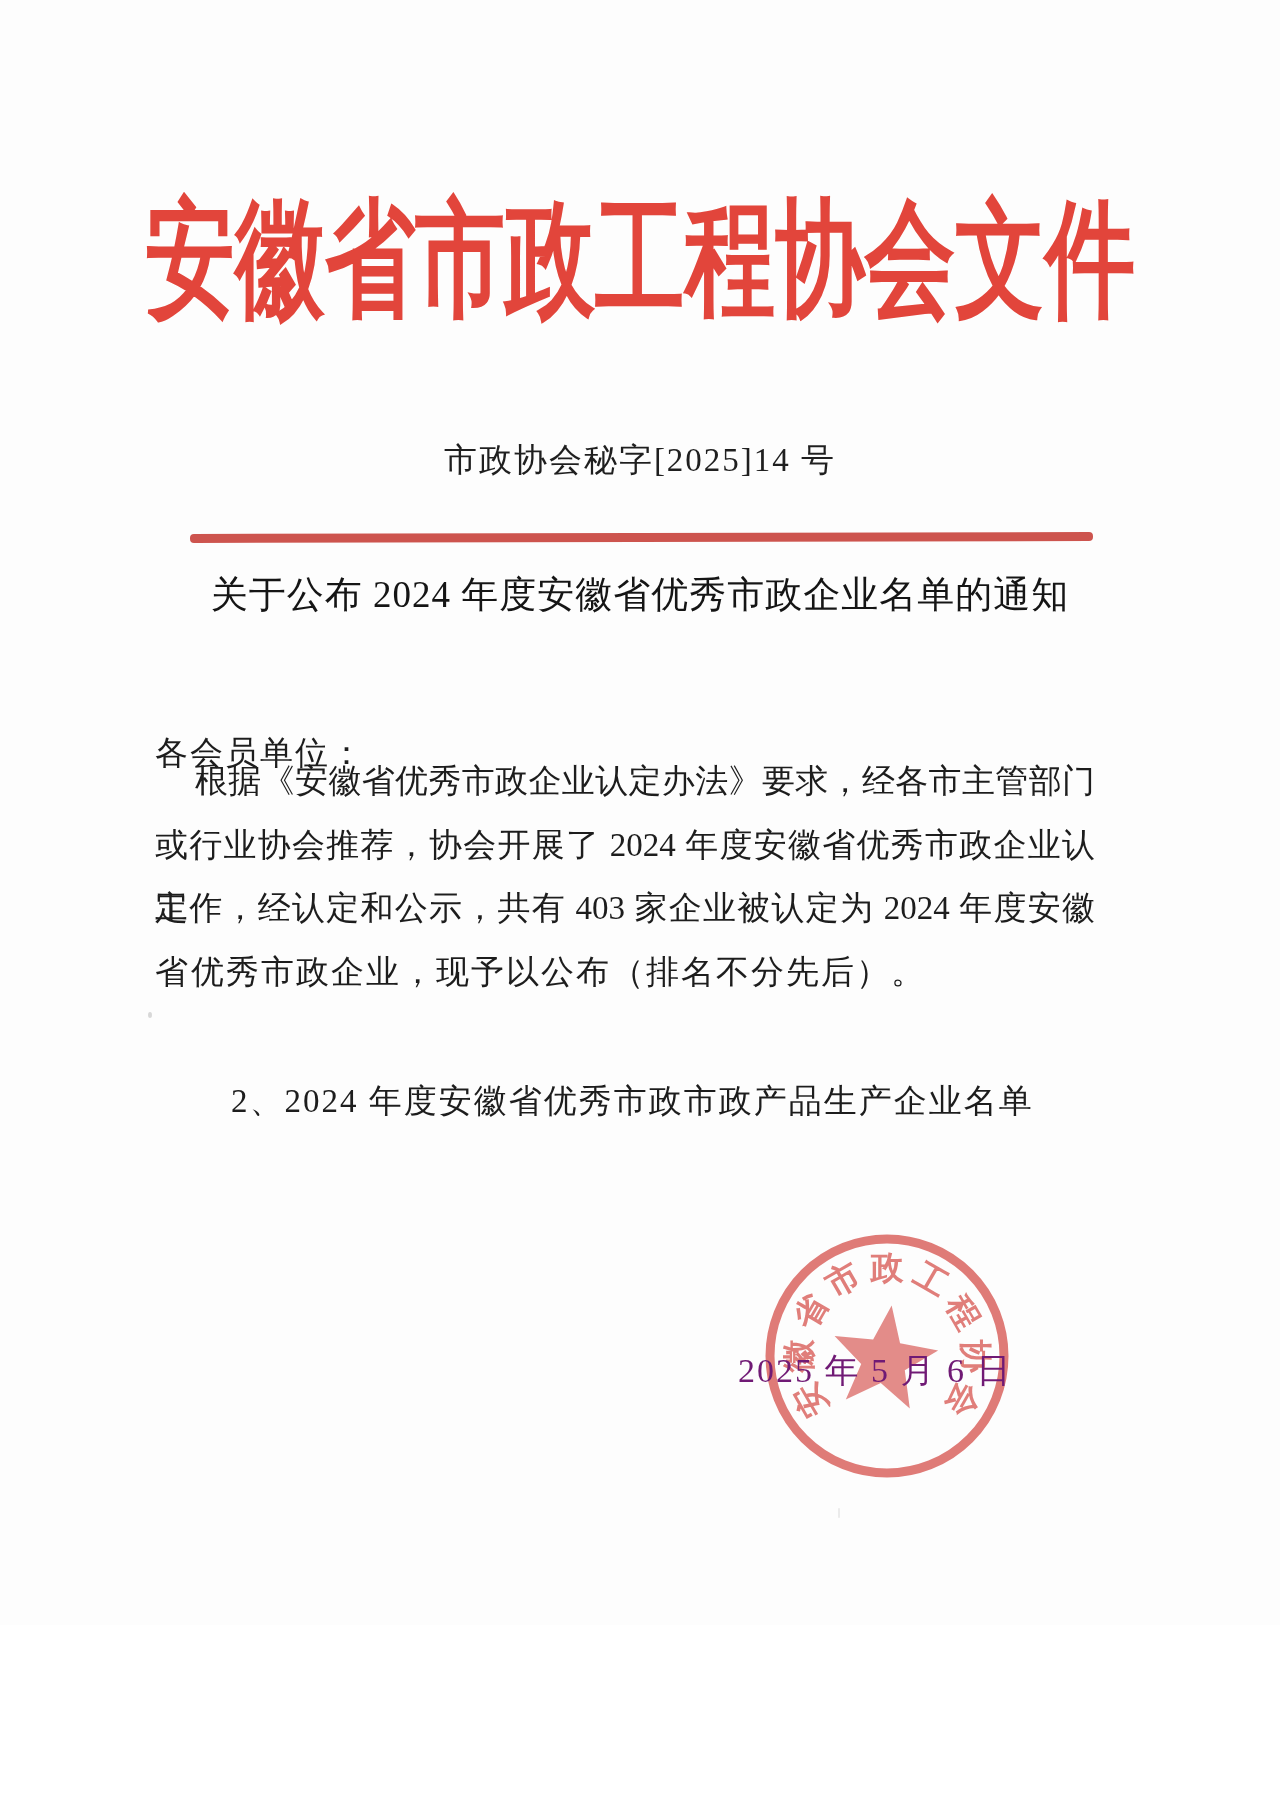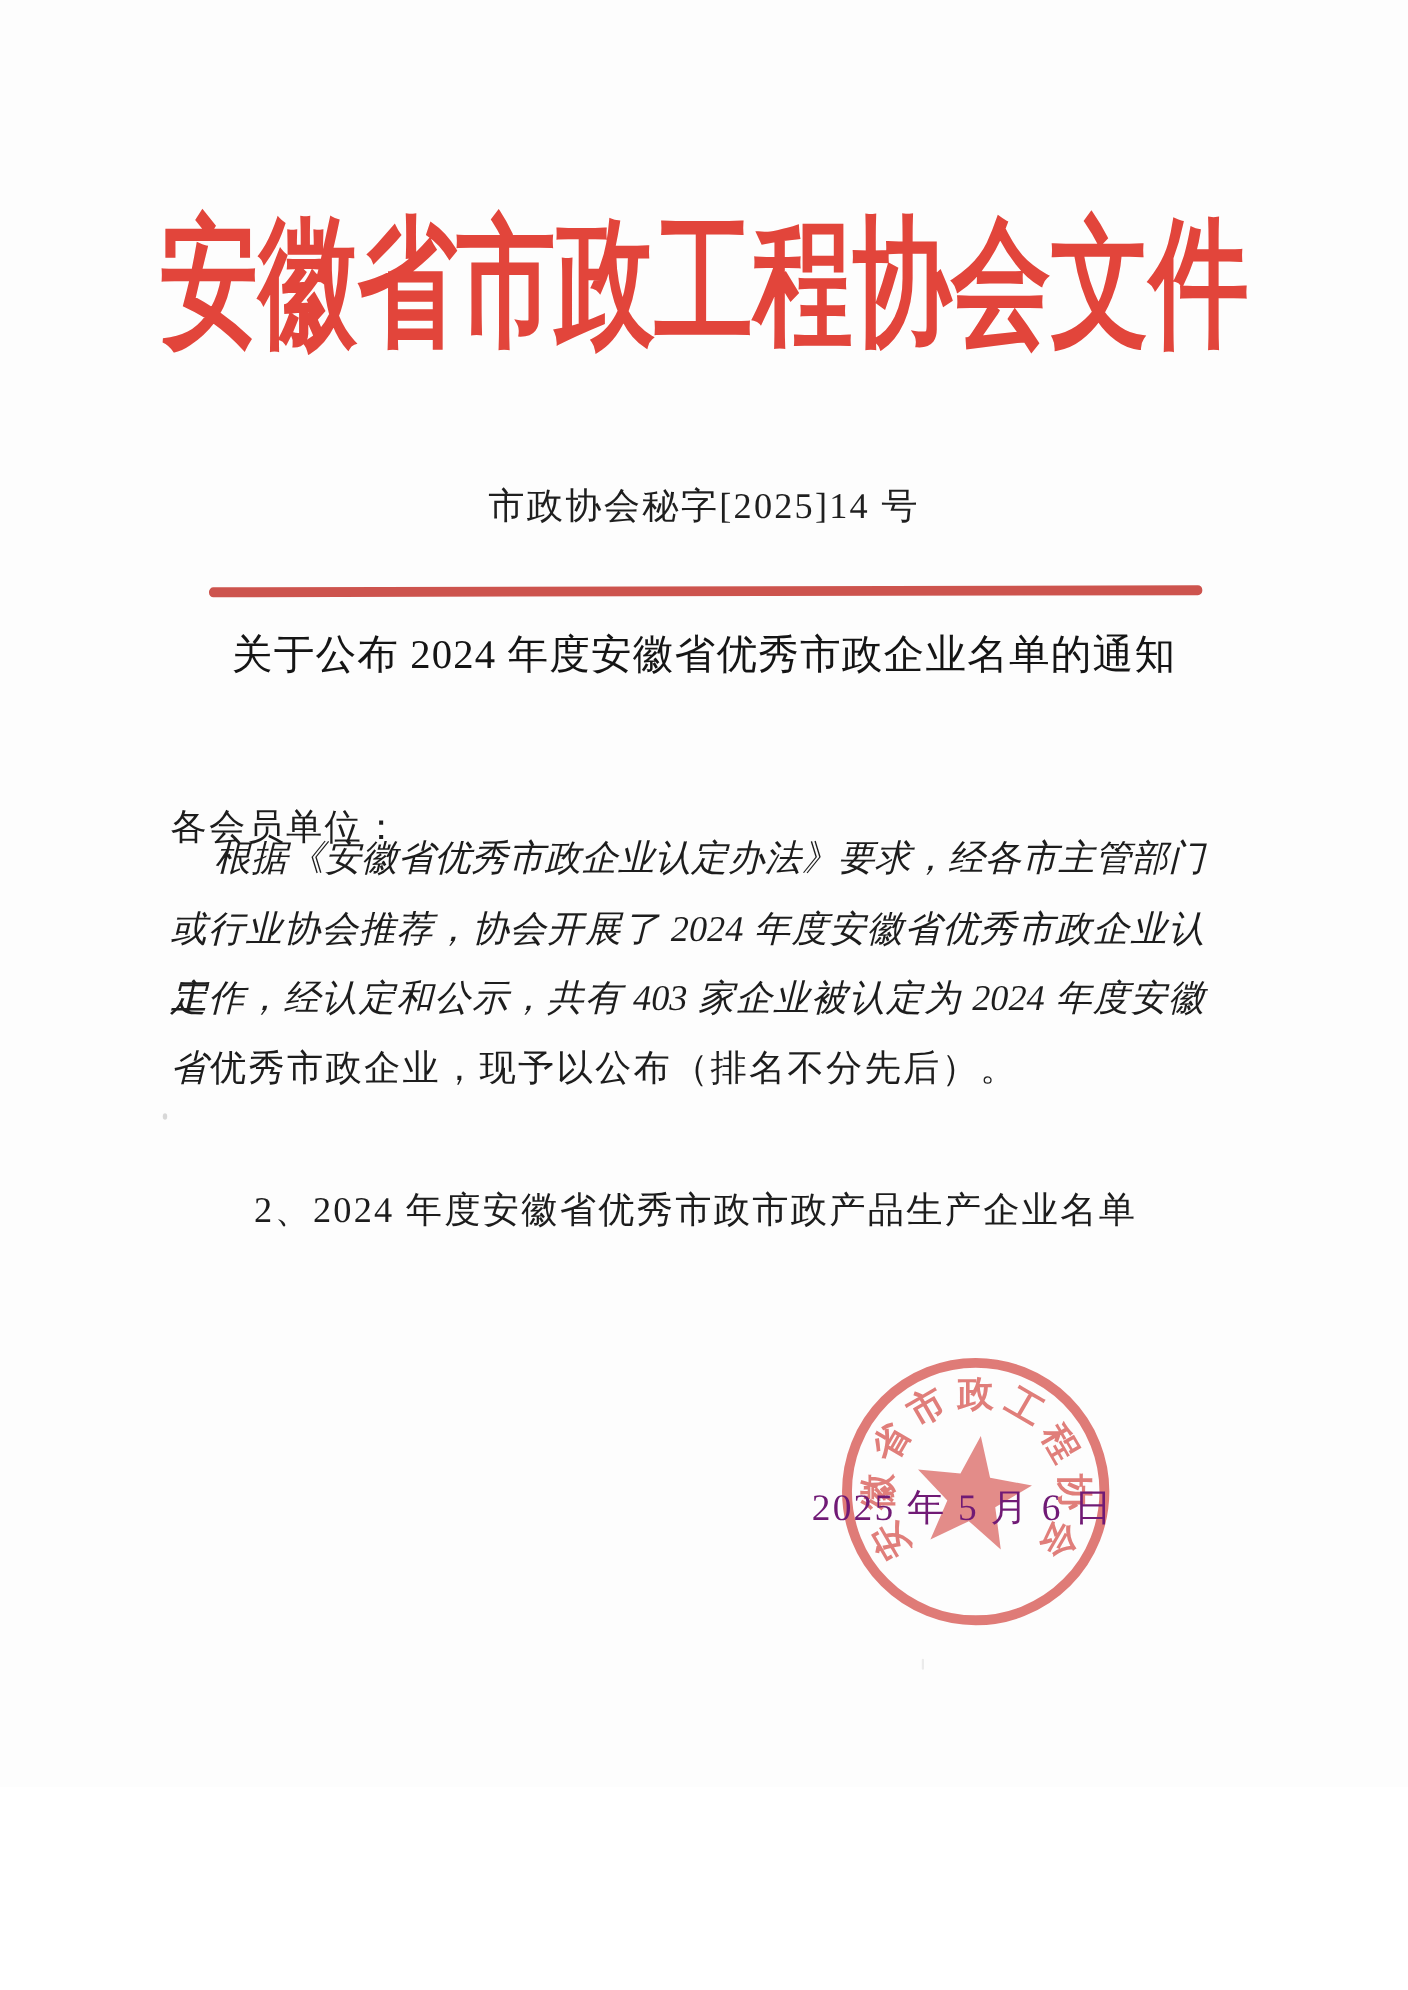--- a/index.html
+++ b/index.html
@@ -63,21 +63,21 @@
   }
   .salutation{top:722px;line-height:63px;letter-spacing:2px;}
   .para{top:750px;}
   .pline{
     line-height:63.5px;
     height:63.5px;
     text-align:justify;
     text-justify:inter-character;
     overflow:visible;
   }
-  .jlast{text-align-last:justify;font-style:italic;}
+  .jlast{text-align-last:justify;}
   .indent{text-indent:40px;}
   .pline.plain{letter-spacing:2px;margin-left:36px;}
   .attachments{top:1068px;}
   .aline{line-height:66px;letter-spacing:2px;white-space:nowrap;}
   .aline.a1{margin-left:38px;}
   .aline.a2{margin-left:76px;}
   .seal{
     position:absolute;left:756px;top:1222px;
     width:262px;height:268px;
     opacity:0.85;

